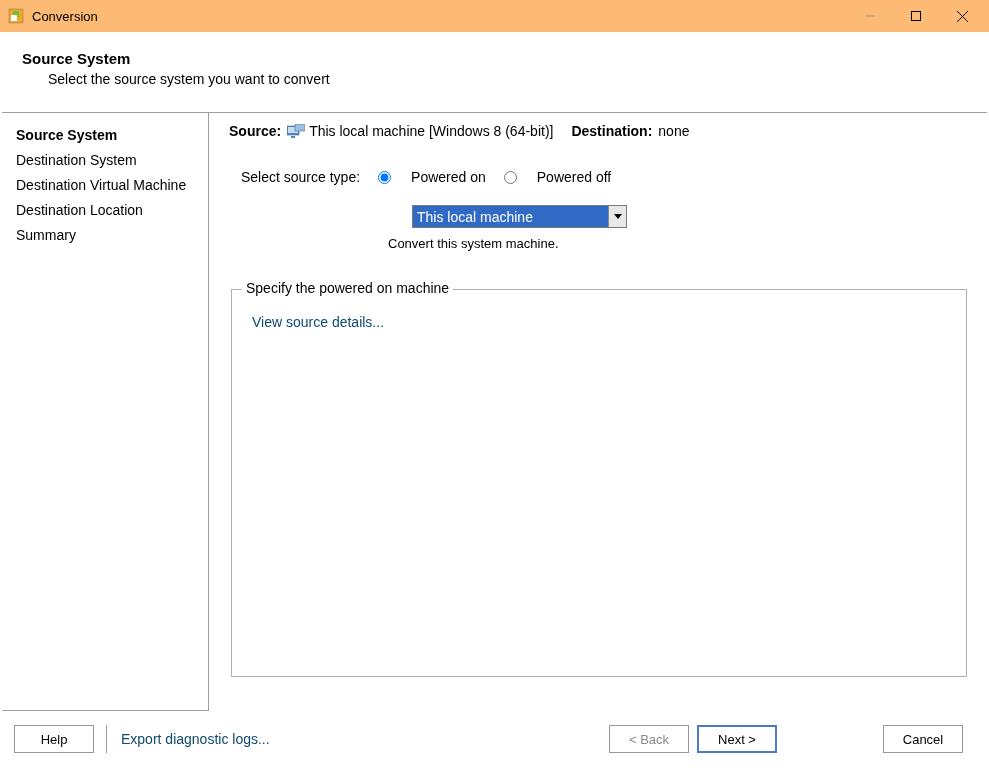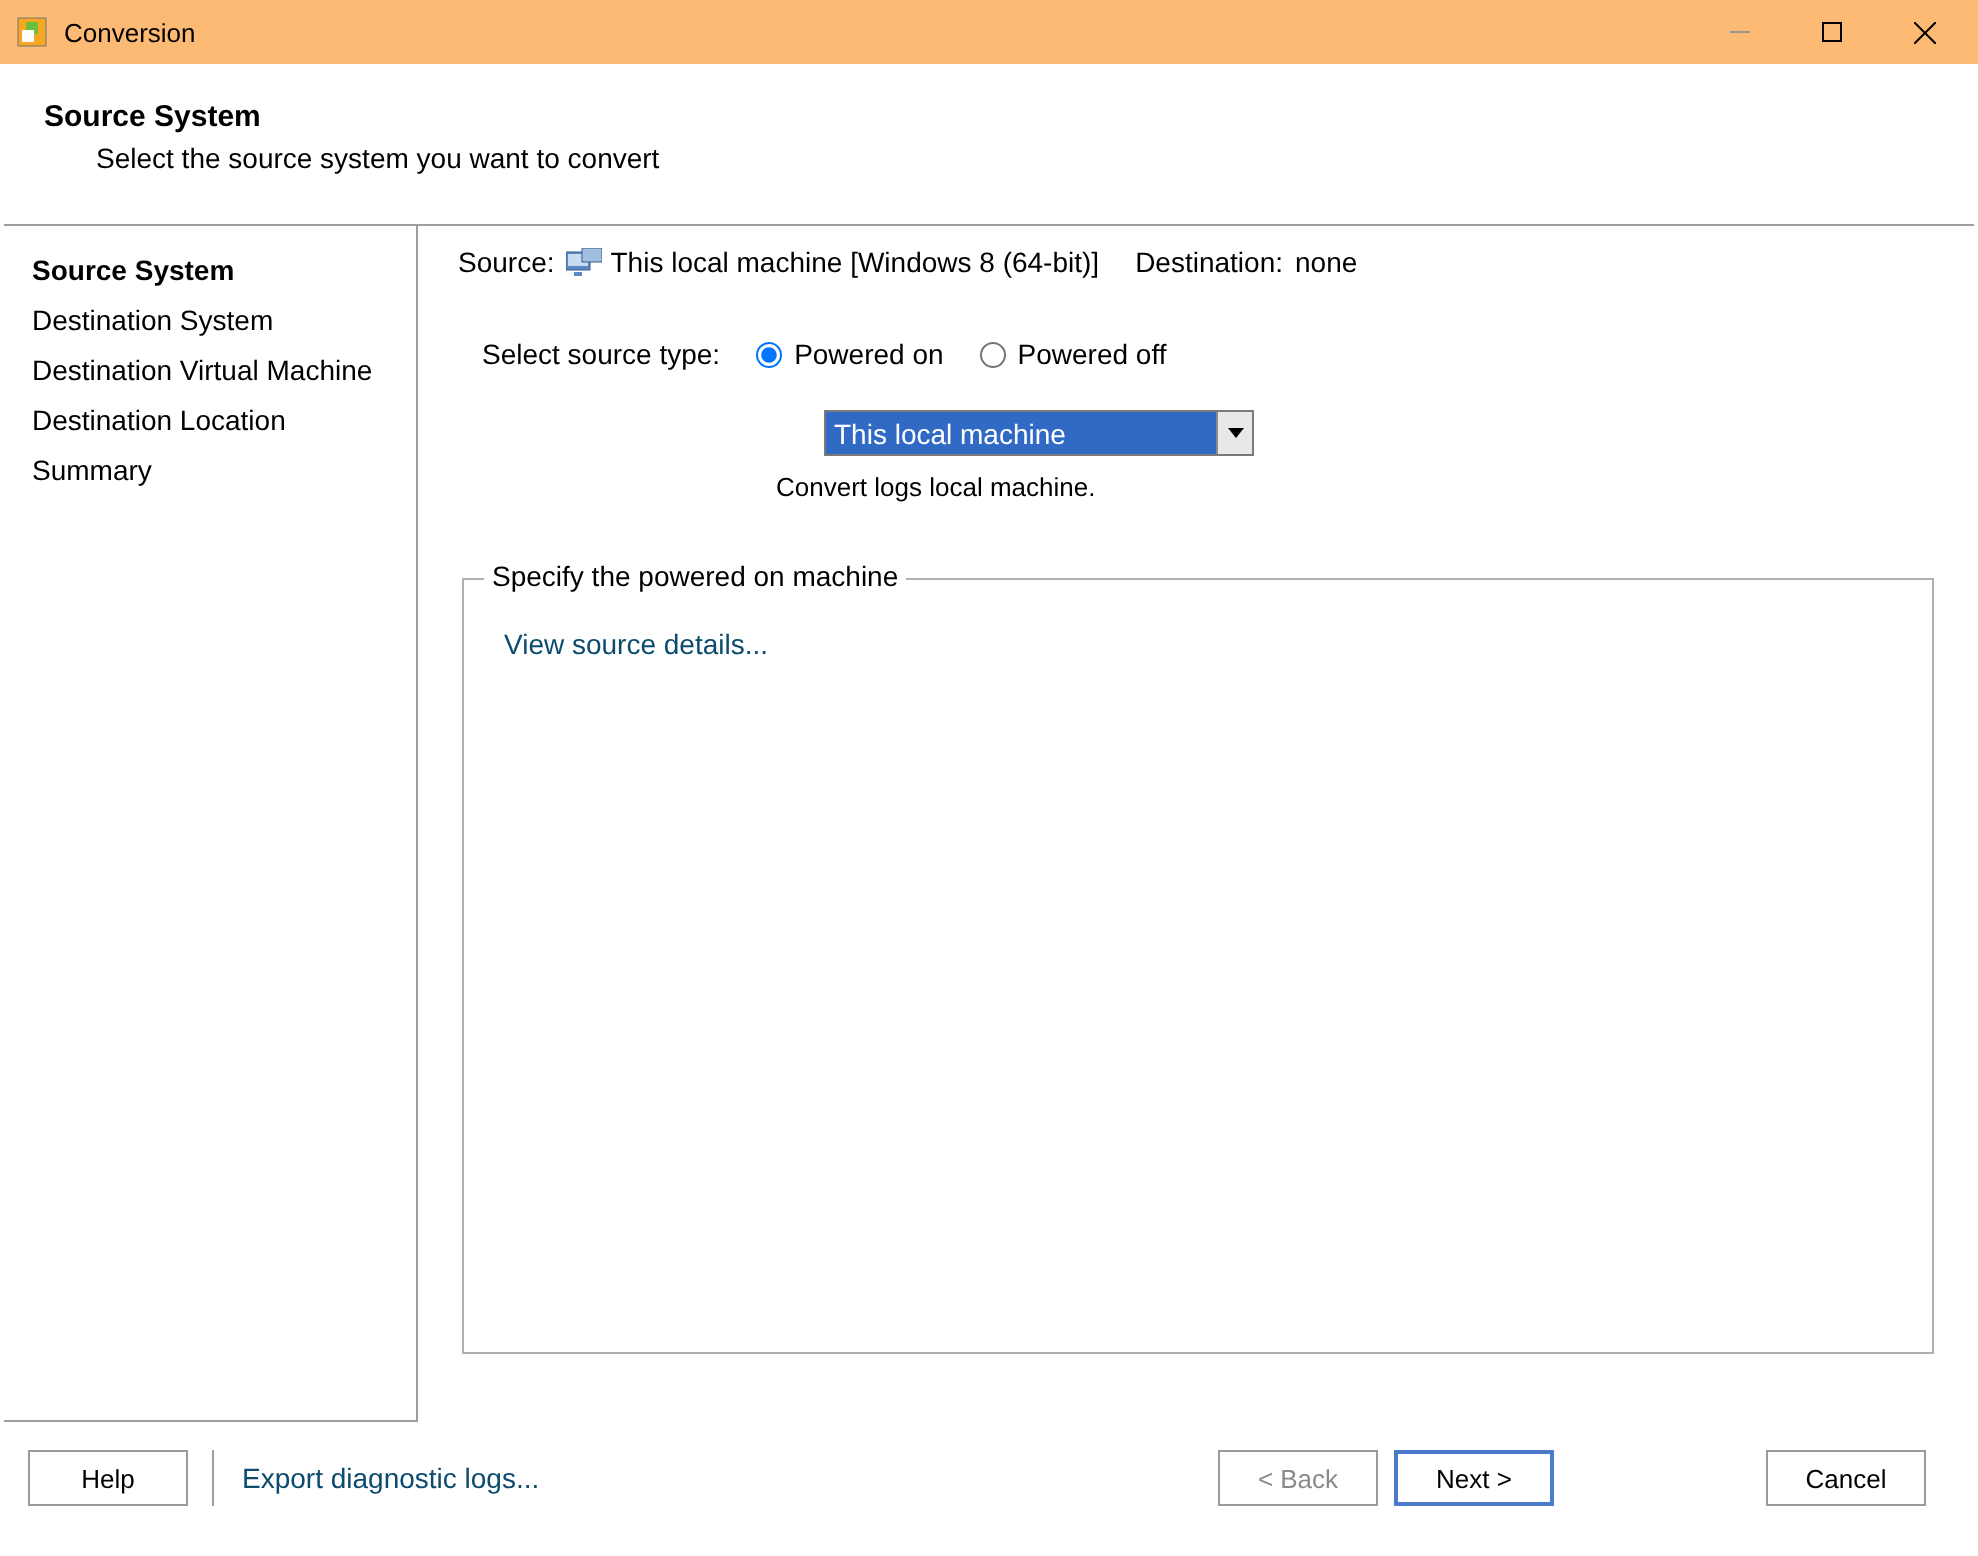--- a/index.html
+++ b/index.html
@@ -84,40 +84,40 @@
       margin-top: -1px;
       margin-right: 2px;
     }
     .src-row {
       display: flex;
       align-items: center;
       gap: 6px;
       font-size: 14px;
       margin-bottom: 30px;
     }
-    .src-row .lbl { font-weight: normal; }
+    .src-row .lbl { font-weight: bold; }
     .machine-icon {
       width: 16px; height: 14px; display: inline-block;
     }
     .select-row {
       display: flex;
       align-items: flex-end;
       gap: 18px;
       margin-left: 12px;
       font-size: 14px;
     }
     .radios {
       display: flex;
       gap: 18px;
       align-items: center;
     }
     .radio-item {
       display: flex;
       align-items: center;
-      gap: 6px;
+      gap: 20px;
     }
     .radio-item input { margin: 0; }
     .dropdown-row {
       margin-left: 159px;
       margin-top: 20px;
     }
     .dropdown {
       width: 215px;
       height: 23px;
       border: 1px solid #7a7a7a;
@@ -282,21 +282,21 @@
         </label>
       </div>
     </div>
 
     <div class="dropdown-row">
       <div class="dropdown">
         <div class="dd-text">This local machine</div>
         <div class="dd-btn"></div>
       </div>
     </div>
-    <div class="hint-text">Convert logs local machine.</div>
+    <div class="hint-text">Convert this system machine.</div>
 
     <div class="fieldset">
       <div class="legend">Specify the powered on machine</div>
       <span class="link">View source details...</span>
     </div>
   </div>
 </div>
 
 <div class="footer">
   <button class="btn">Help</button>

